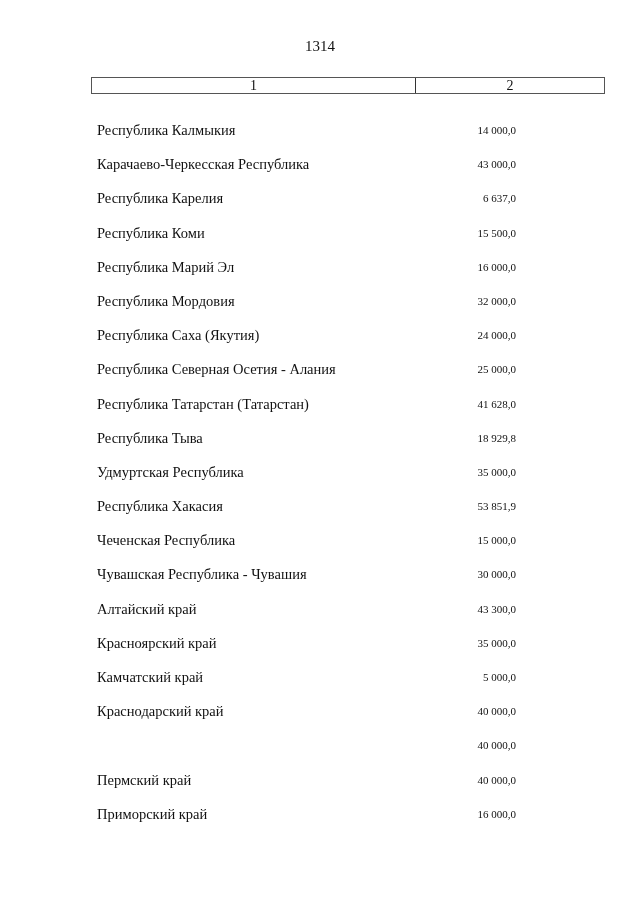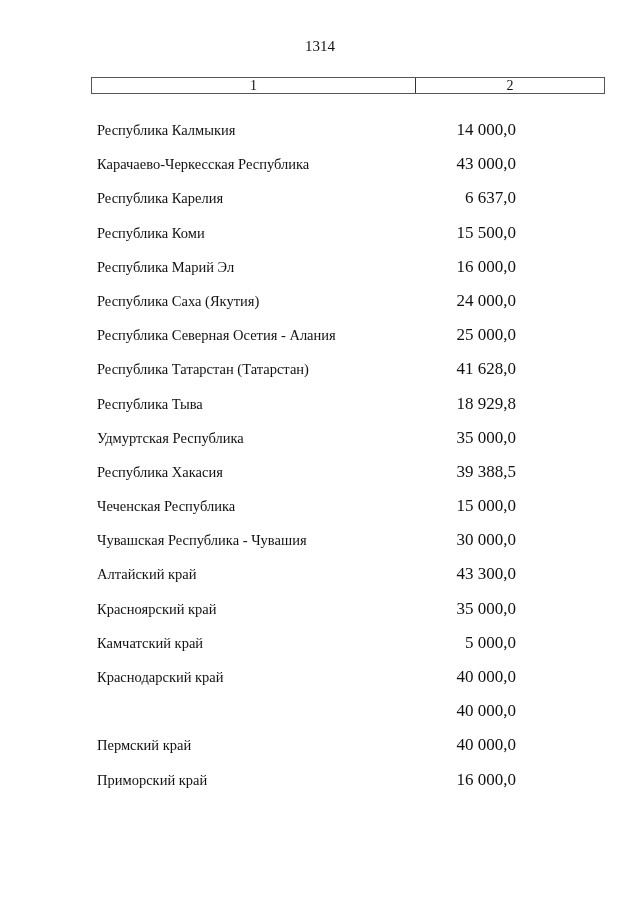--- a/index.html
+++ b/index.html
@@ -66,21 +66,21 @@
       left: 97px;
       top: 0;
       font-size: 14.5px;
       line-height: 20px;
       white-space: nowrap;
     }
     .row .value {
       position: absolute;
       right: 40px;
       top: 0;
-      font-size: 17px;
+      font-size: 11px;
       line-height: 20px;
       white-space: nowrap;
       text-align: right;
     }
   </style>
 </head>
 <body>
 
 <div class="page-number">1314</div>
 
@@ -104,20 +104,24 @@
   </div>
   <div class="row">
     <span class="name">Республика Коми</span>
     <span class="value">15 500,0</span>
   </div>
   <div class="row">
     <span class="name">Республика Марий Эл</span>
     <span class="value">16 000,0</span>
   </div>
   <div class="row">
+    <span class="name">Республика Мордовия</span>
+    <span class="value">32 000,0</span>
+  </div>
+  <div class="row">
     <span class="name">Республика Саха (Якутия)</span>
     <span class="value">24 000,0</span>
   </div>
   <div class="row">
     <span class="name">Республика Северная Осетия - Алания</span>
     <span class="value">25 000,0</span>
   </div>
   <div class="row">
     <span class="name">Республика Татарстан (Татарстан)</span>
     <span class="value">41 628,0</span>
@@ -125,21 +129,21 @@
   <div class="row">
     <span class="name">Республика Тыва</span>
     <span class="value">18 929,8</span>
   </div>
   <div class="row">
     <span class="name">Удмуртская Республика</span>
     <span class="value">35 000,0</span>
   </div>
   <div class="row">
     <span class="name">Республика Хакасия</span>
-    <span class="value">39 388,5</span>
+    <span class="value">53 851,9</span>
   </div>
   <div class="row">
     <span class="name">Чеченская Республика</span>
     <span class="value">15 000,0</span>
   </div>
   <div class="row">
     <span class="name">Чувашская Республика - Чувашия</span>
     <span class="value">30 000,0</span>
   </div>
   <div class="row">

